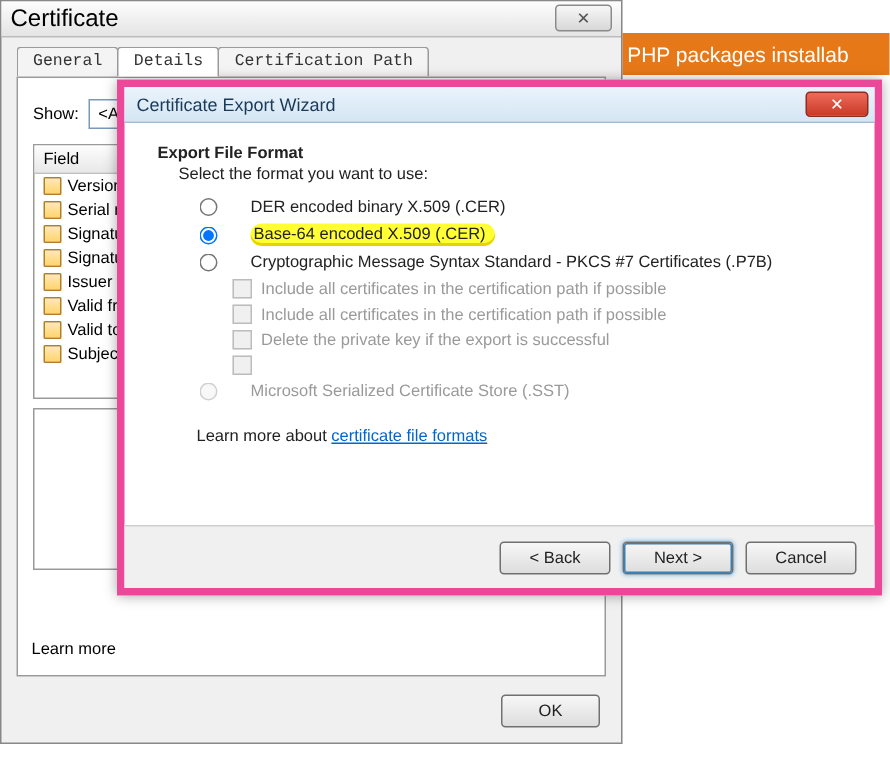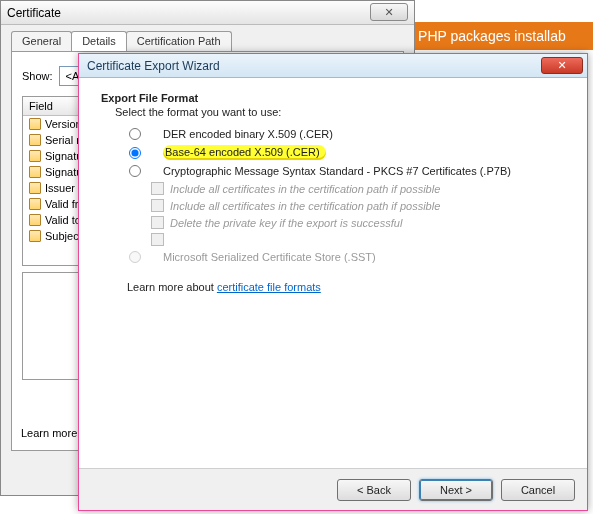--- a/index.html
+++ b/index.html
@@ -4,57 +4,57 @@
 <style>
   * { box-sizing: border-box; font-family: "Segoe UI", Tahoma, sans-serif; font-size: 11px; }
   body { margin:0; padding:0; width:593px; height:514px; background:#fff; overflow:hidden; position:relative; }
 
   
   .bg-orange { position:absolute; right:0; top:22px; height:28px; width:200px; background:#e77817; color:#fff; font-size:14px; line-height:28px; padding-left:8px; white-space:nowrap; overflow:hidden; }
 
   
   .cert-dialog { position:absolute; left:0; top:0; width:415px; height:496px; border:1px solid #888; background:#f0f0f0; }
   .cert-titlebar { height:24px; background:linear-gradient(#fdfdfd,#e4e4e4); border-bottom:1px solid #bbb; display:flex; align-items:center; padding:0 6px; position:relative; }
-  .cert-titlebar .title { font-size:12px; }
+  .cert-titlebar .title { font-size:16px; }
   .win-x { position:absolute; right:6px; top:2px; width:38px; height:18px; border:1px solid #8a8a8a; border-radius:3px; background:linear-gradient(#f7f7f7,#d8d8d8); display:flex; align-items:center; justify-content:center; font-size:10px; color:#555;}
 
   .tabstrip { display:flex; gap:0; margin:6px 0 0 10px; }
-  .tab { border:1px solid #9a9a9a; border-bottom:none; padding:3px 10px 4px; background:#f4f4f4; border-radius:3px 3px 0 0; margin-right:-1px; color:#333;}
+  .tab { border:1px solid #9a9a9a; border-bottom:none; padding:3px 10px 4px; background:#f4f4f4; border-radius:3px 3px 0 0; margin-right:-1px; color:#333;font-family:Liberation Mono, monospace;}
   .tab.sel { background:#fff; position:relative; z-index:2;}
   .tabpanel { position:absolute; left:10px; right:10px; top:50px; bottom:44px; background:#fff; border:1px solid #9a9a9a; padding:8px 10px;}
   .showrow { display:flex; align-items:center; gap:6px; margin:6px 0 10px;}
   .select-sim { border:1px solid #7a99b8; height:20px; padding:0 16px 0 6px; background:#fff; display:inline-flex; align-items:center; position:relative; width:46px;}
   .select-sim::after { content:"▾"; position:absolute; right:4px; font-size:9px; color:#333;}
 
   .field-list { border:1px solid #9a9a9a; height:170px; background:#fff; }
   .field-list .hdr { background:linear-gradient(#fdfdfd,#e8e8e8); border-bottom:1px solid #c0c0c0; padding:3px 6px;}
   .field-list .row { padding:2px 6px; display:flex; align-items:center; gap:4px; white-space:nowrap; overflow:hidden;}
   .mini-icon { width:12px; height:12px; border:1px solid #b08028; background:linear-gradient(#ffe9b5,#ffd46f); border-radius:1px; flex:none;}
   .field-value-box { border:1px solid #9a9a9a; height:108px; margin-top:6px; background:#fff;}
 
   .learnmore { position:absolute; left:20px; bottom:56px; color:#000;}
   .okbtn-area { position:absolute; right:14px; bottom:10px;}
   .winbtn { min-width:66px; height:22px; border:1px solid #707070; border-radius:3px; background:linear-gradient(#f7f7f7,#ddd); padding:0 12px; display:inline-flex; align-items:center; justify-content:center; color:#222;}
 
   
-  .wiz { position:absolute; left:78px; top:53px; width:510px; height:458px; border:1px solid #ec4899; background:#fff; box-shadow:0 0 8px rgba(0,0,0,.35); }
+  .wiz { position:absolute; left:78px; top:53px; width:510px; height:344px; border:5px solid #ec4899; background:#fff; box-shadow:0 0 8px rgba(0,0,0,.35); }
   .wiz-titlebar { height:24px; background:linear-gradient(#eaf3fb,#d4e6f4); border-bottom:1px solid #9fbcd4; display:flex; align-items:center; padding:0 8px; position:relative;}
   .wiz-title { font-size:12px; color:#1a3a58;}
   .wiz-close { position:absolute; right:4px; top:3px; width:42px; height:17px; border-radius:3px; background:linear-gradient(#ef6a5a,#c83a28); border:1px solid #8e2c1f; display:flex; align-items:center; justify-content:center; color:#fff; font-size:10px;}
 
   .wiz-body { position:absolute; top:24px; left:0; right:0; bottom:42px; padding:14px 22px 6px 22px; color:#222;}
   .wiz-h { font-weight:bold; margin-bottom:2px;}
   .wiz-sub { margin:2px 0 20px 16px; color:#333;}
   .prompt { margin:0 0 10px 14px;}
   .opts { margin-left:28px; }
   .opt { display:flex; align-items:center; gap:22px; margin:5px 0;}
   .opt input[type=radio]{ margin:0; width:12px; height:12px;}
   .opt.disabled, .sub.disabled { color:#9a9a9a;}
   .hl { background: #ffff33; border-radius:9px; padding:1px 6px 2px 2px; box-shadow: inset 0 -2px 0 #e6d300; display:inline-block;}
-  .sub { margin:4px 0 4px 22px; display:flex; align-items:center; gap:6px;font-style:italic;}
+  .sub { margin:4px 0 4px 22px; display:flex; align-items:center; gap:6px;}
   .chk { width:13px; height:13px; border:1px solid #8a8a8a; background:#f4f4f4;}
   .chk.disabled { border-color:#bcbcbc; background:#f0f0f0;}
   .wiz-learn { margin:18px 0 0 14px;padding-left:12px;}
   .wiz-learn a { color:#0066cc; text-decoration:underline; cursor:pointer;}
 
   .wiz-footer { position:absolute; left:0; right:0; bottom:0; height:42px; border-top:1px solid #cfcfcf; background:#f0f0f0; display:flex; align-items:center; justify-content:flex-end; gap:8px; padding:16px 12px;}
   .wiz-footer .winbtn { min-width:74px;}
   .wiz-footer .winbtn.default { box-shadow:0 0 0 1px #3c7fb1 inset, 0 0 3px #6fb7e8;}
 </style>
 </head>

